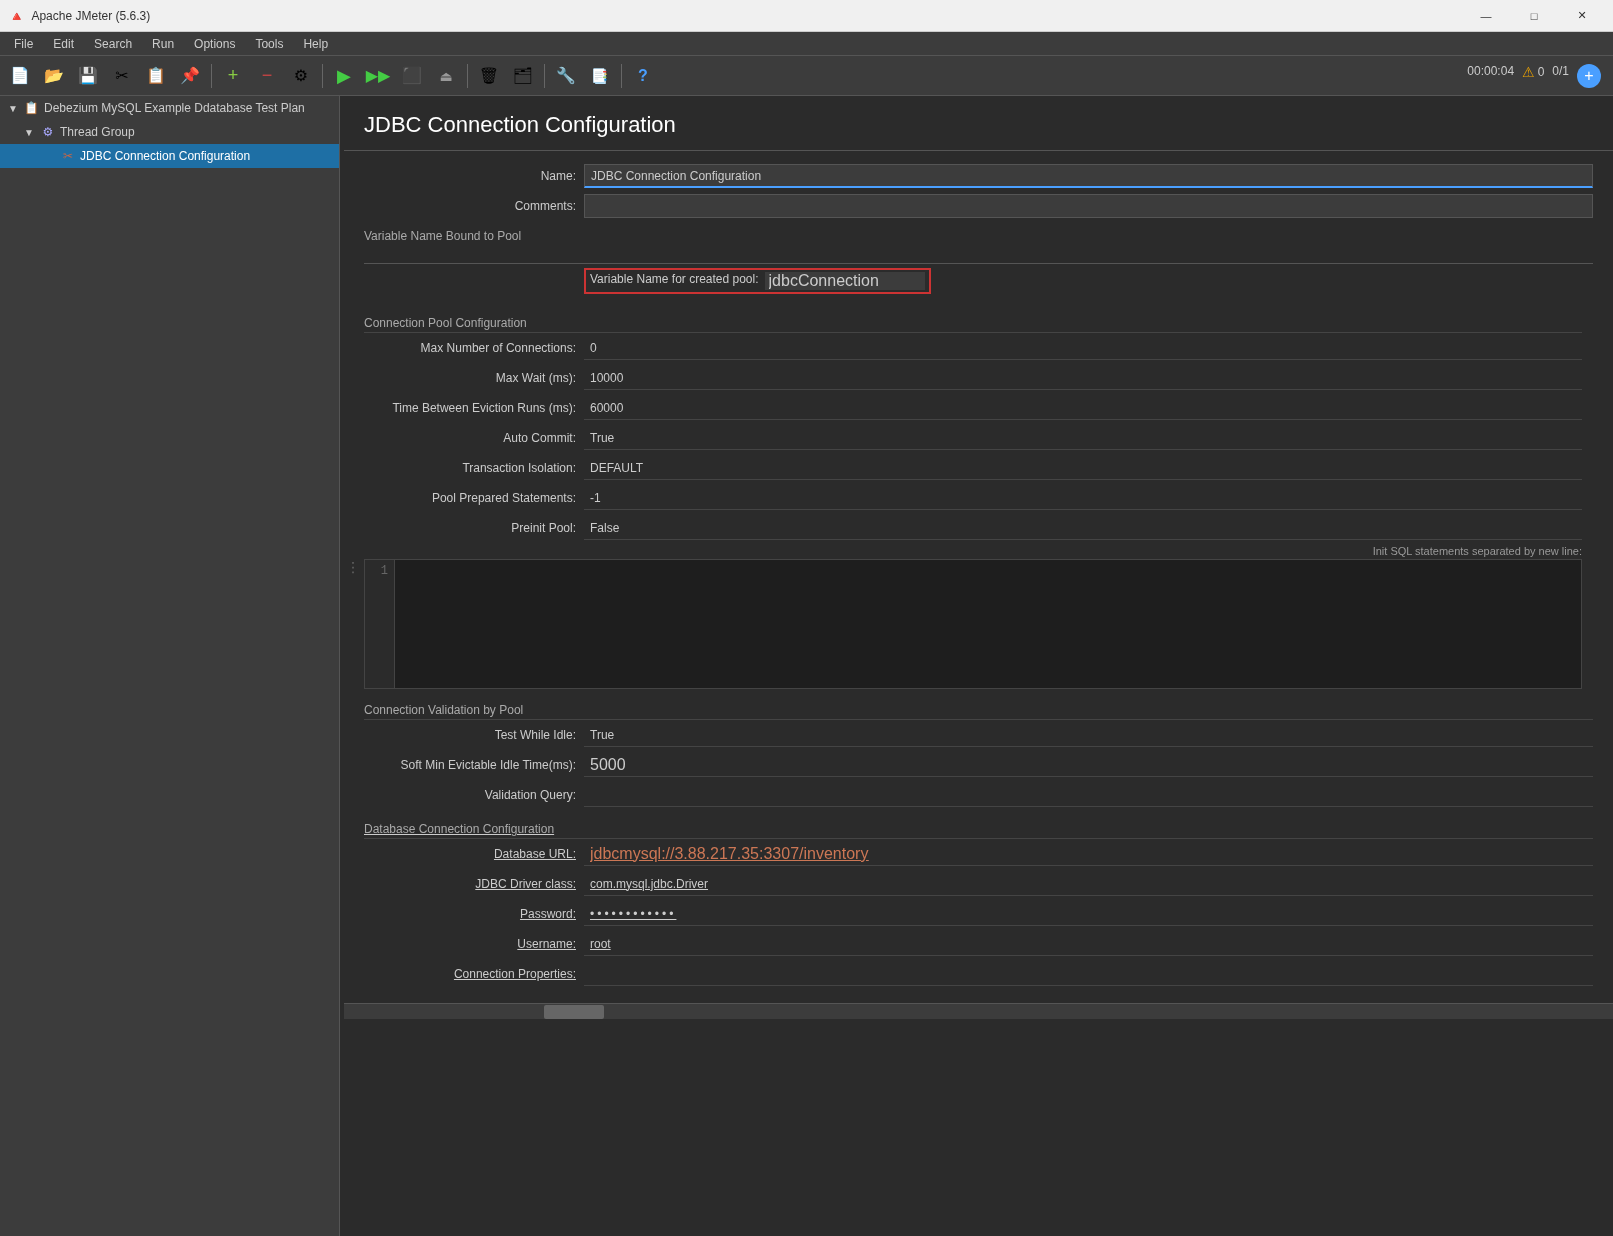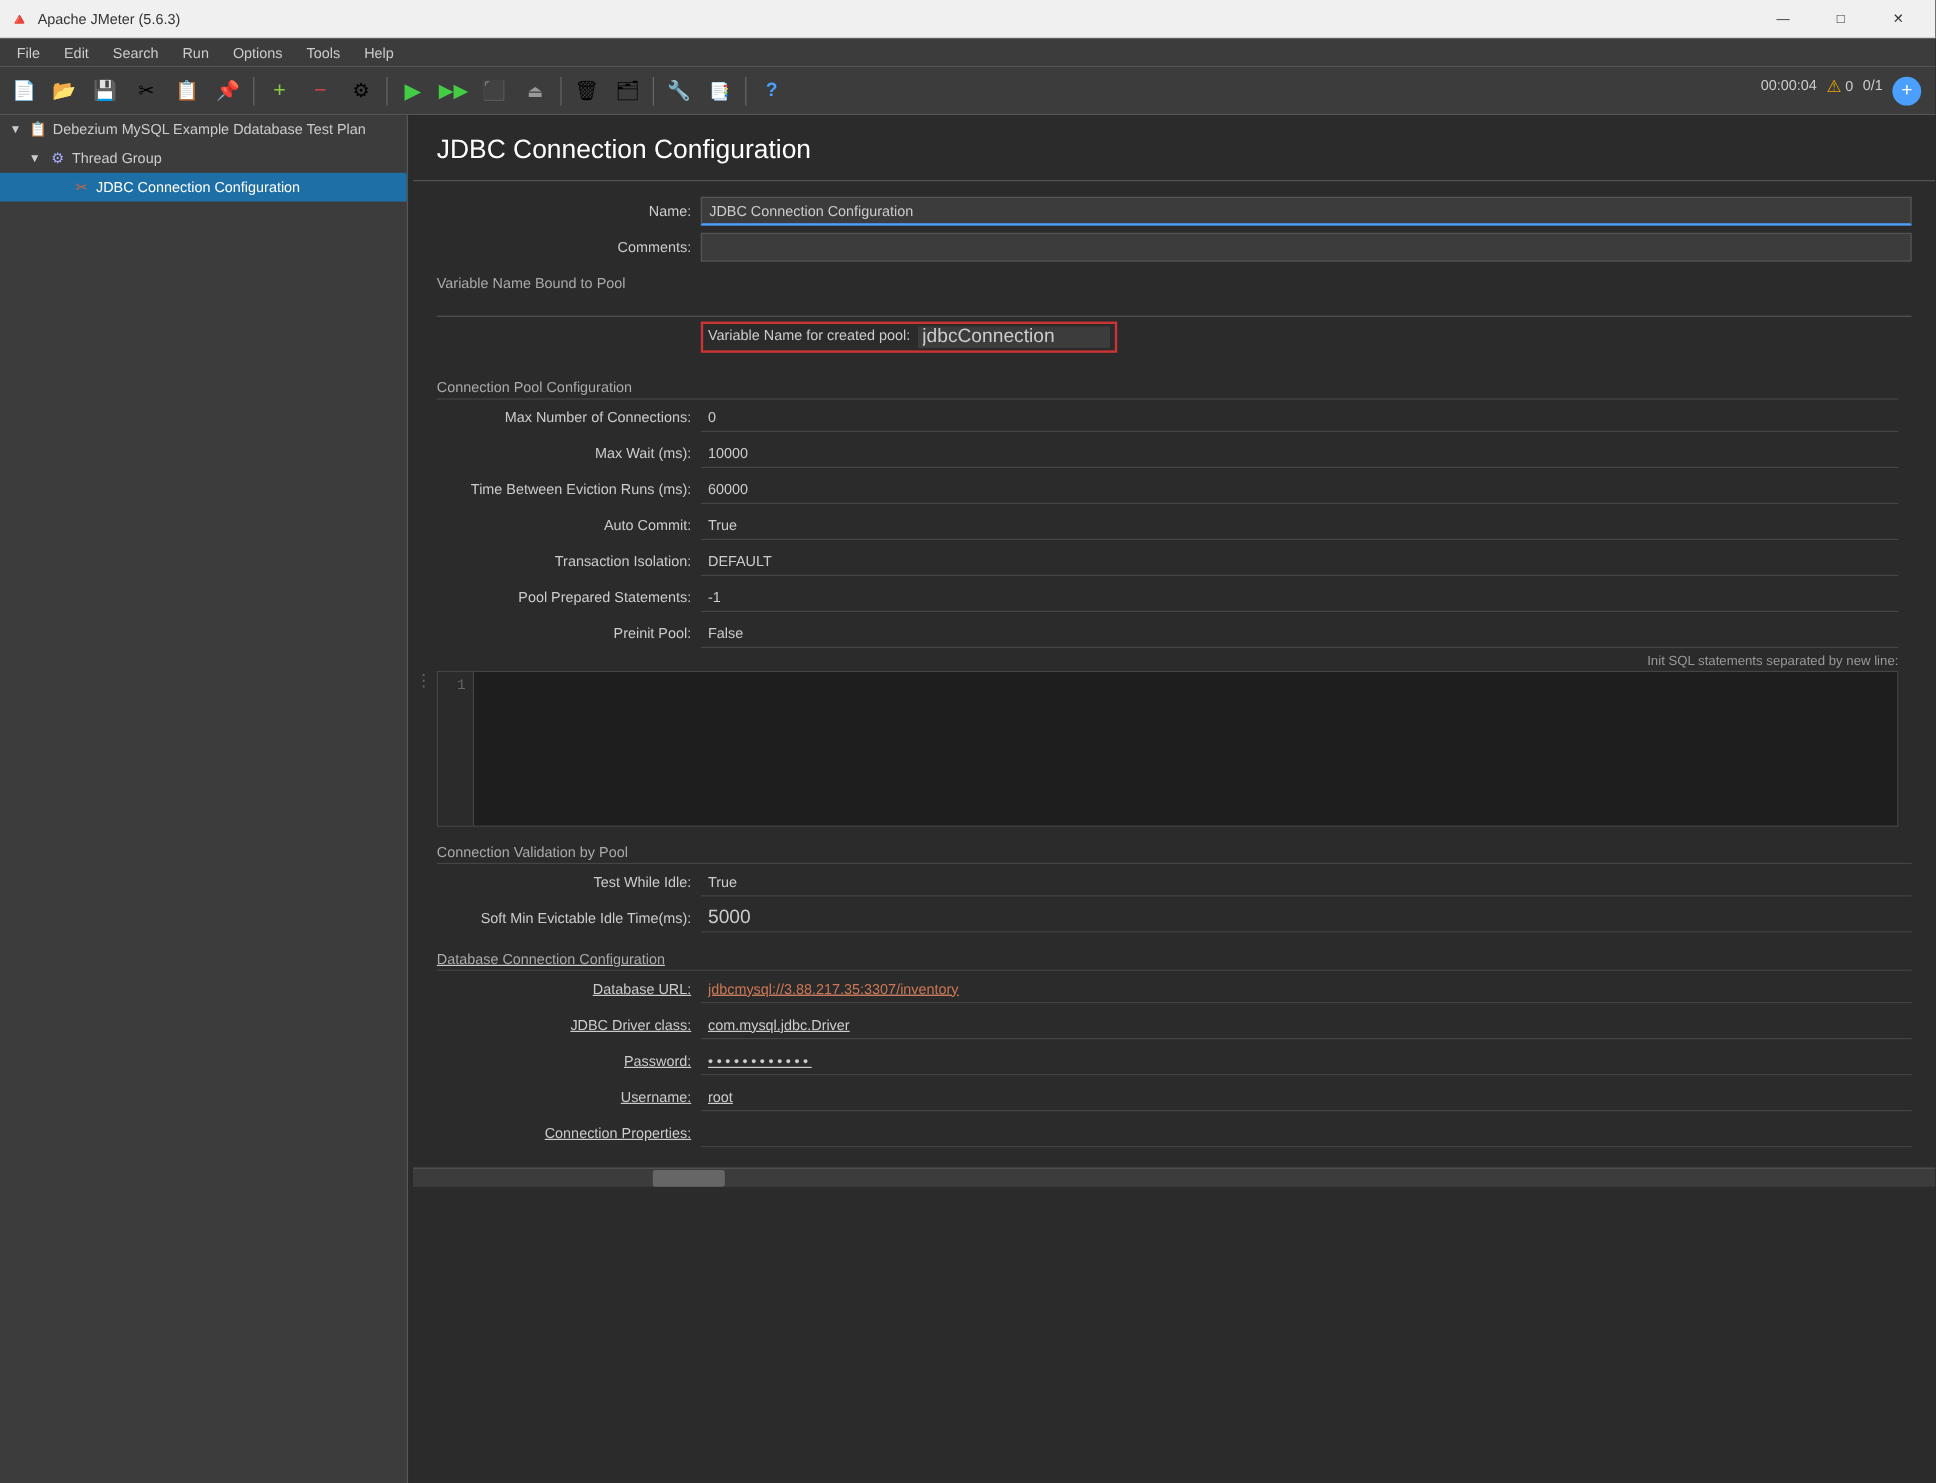--- a/index.html
+++ b/index.html
@@ -459,30 +459,34 @@
         <div class="form-row">
           <span class="form-label">Test While Idle:</span>
           <input class="form-input-static" type="text" value="True" style="flex: 1 1 0%; height: 24px; background: transparent; border-top: none; border-right: none; border-left: none; border-image: initial; border-bottom: 1px solid rgb(68, 68, 68); color: rgb(204, 204, 204); padding: 2px 6px; font-size: 12px; outline: none;">
         </div>
 
         <div class="form-row">
           <span class="form-label">Soft Min Evictable Idle Time(ms):</span>
           <input class="form-input-static" type="text" value="5000" style="flex: 1 1 0%; height: 24px; background: transparent; border-top: none; border-right: none; border-left: none; border-image: initial; border-bottom: 1px solid rgb(68, 68, 68); color: rgb(204, 204, 204); padding: 2px 6px; font-size: 16px; outline: none;">
         </div>
 
+        <div class="form-row">
+          <span class="form-label">Validation Query:</span>
+          <input class="form-input-static" type="text" value="" style="flex: 1 1 0%; height: 24px; background: transparent; border-top: none; border-right: none; border-left: none; border-image: initial; border-bottom: 1px solid rgb(68, 68, 68); color: rgb(204, 204, 204); padding: 2px 6px; font-size: 12px; outline: none;">
+        </div>
       </div>
 
       <div style="margin: 8px 0 2px 0; text-decoration: underline;">
         <div class="subsection-label">
           <span>Database Connection Configuration</span>
         </div>
 
         <div class="form-row">
           <span class="form-label">Database URL:</span>
-          <input class="form-input-static" type="text" value="jdbcmysql://3.88.217.35:3307/inventory" style="flex: 1 1 0%; height: 24px; background: transparent; border-top: none; border-right: none; border-left: none; border-image: initial; border-bottom: 1px solid rgb(68, 68, 68); color: rgb(204, 119, 85); text-decoration: underline; padding: 2px 6px; font-size: 12px; outline: none;">
+          <input class="form-input-static" type="text" value="jdbcmysql://3.88.217.35:3307/inventory" style="flex: 1 1 0%; height: 24px; background: transparent; border-top: none; border-right: none; border-left: none; border-image: initial; border-bottom: 1px solid rgb(68, 68, 68); color: rgb(204, 119, 85); text-decoration: underline; padding: 2px 6px; font-size: 16px; outline: none;">
         </div>
 
         <div class="form-row">
           <span class="form-label">JDBC Driver class:</span>
           <input class="form-input-static" type="text" value="com.mysql.jdbc.Driver" style="flex: 1 1 0%; height: 24px; background: transparent; border-top: none; border-right: none; border-left: none; border-image: initial; border-bottom: 1px solid rgb(68, 68, 68); color: rgb(204, 204, 204); padding: 2px 6px; font-size: 12px; outline: none;">
         </div>
 
         <div class="form-row">
           <span class="form-label">Password:</span>
           <input class="form-input-static" type="password" value="somepassword" style="flex: 1 1 0%; height: 24px; background: transparent; border-top: none; border-right: none; border-left: none; border-image: initial; border-bottom: 1px solid rgb(68, 68, 68); color: rgb(204, 204, 204); padding: 2px 6px; font-size: 12px; outline: none; letter-spacing: 3px;">

